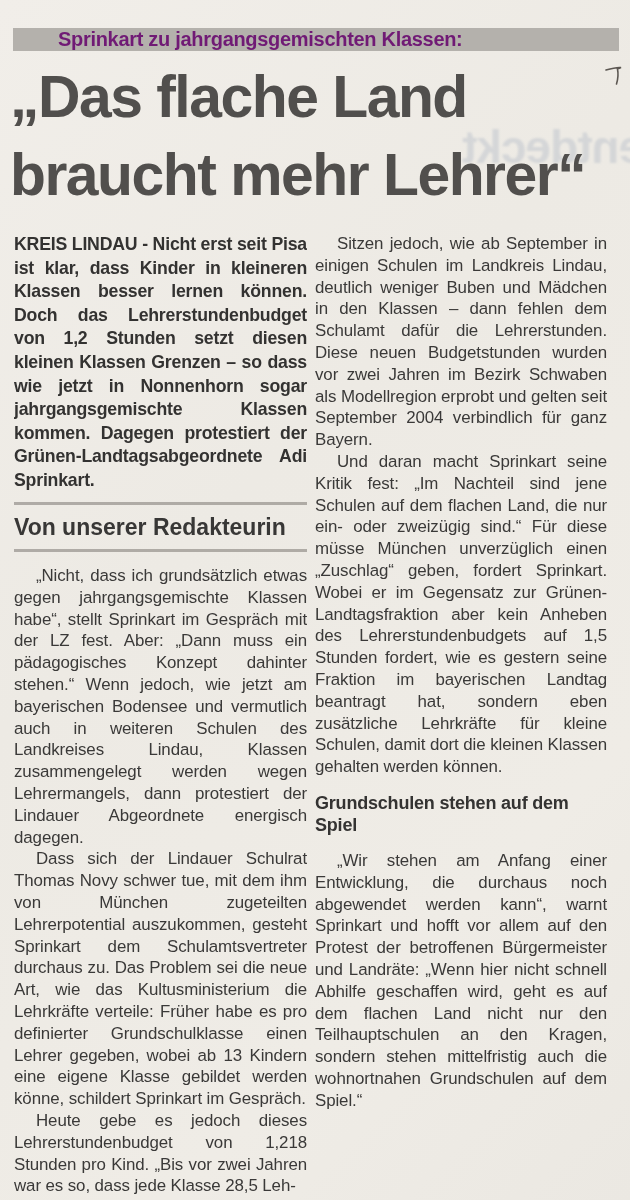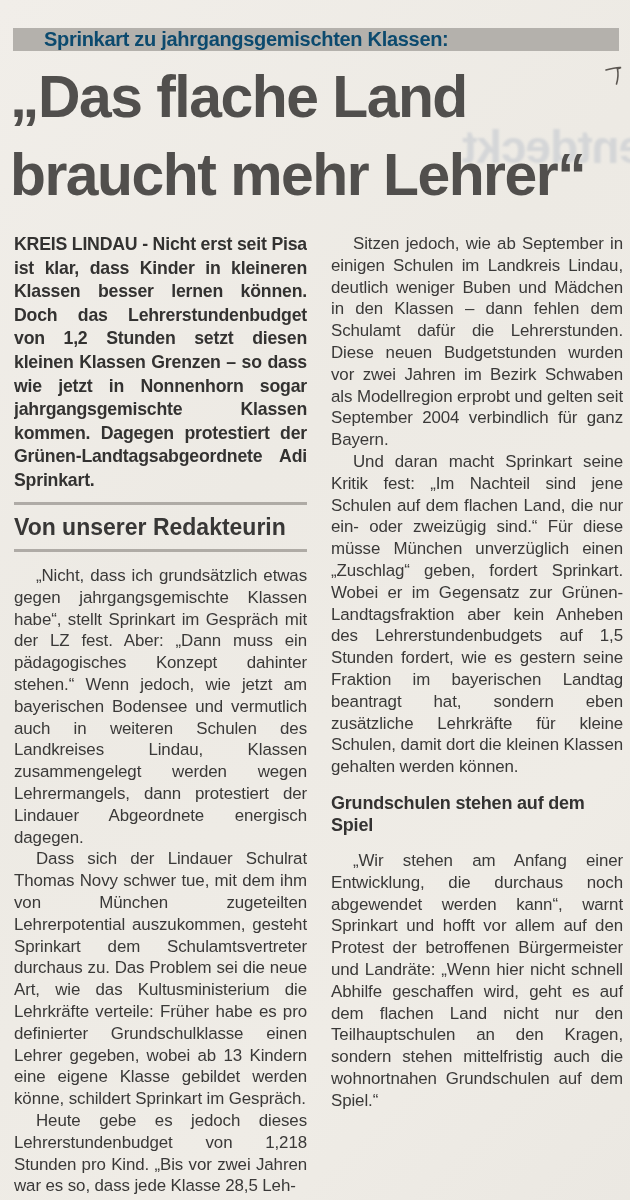--- a/index.html
+++ b/index.html
@@ -8,43 +8,43 @@
     position:relative;width:630px;height:1200px;overflow:hidden;
     background:linear-gradient(135deg,#f1eee9 0%,#edeae4 40%,#efece6 75%,#ebe8e2 100%);
     font-family:"Liberation Sans",sans-serif;color:#3a3938;
     -webkit-font-smoothing:antialiased;
   }
   .kicker-bar{
     position:absolute;top:28px;left:13px;width:606px;height:23px;
     background:#b4b1ac;
   }
   .kicker-bar span{
-    display:block;padding-left:31px;
+    display:block;padding-left:45px;
     font-size:20px;font-weight:bold;line-height:23px;
-    color:#0c4a6e;letter-spacing:-0.3px;
+    color:#701a75;letter-spacing:-0.3px;
   }
   .headline{
     position:absolute;top:58px;left:10px;width:620px;margin:0;
     font-size:60px;line-height:78px;font-weight:bold;
     color:#514f4d;letter-spacing:-1.5px;
     transform:scaleX(.98);transform-origin:left top;
     z-index:2;
   }
   .headline span{display:block;}
   .ghost-text{
     position:absolute;top:120px;right:-14px;
     font-size:46px;font-weight:bold;color:#b7bec9;
     opacity:.45;filter:blur(1.2px);
     transform:scaleX(-1);letter-spacing:-1px;
     z-index:1;
   }
   .pen-mark{position:absolute;top:64px;left:604px;z-index:3;}
   .columns{
     position:absolute;top:233px;left:14px;width:609px;
-    display:flex;gap:24px;height:967px;overflow:hidden;
+    display:flex;gap:8px;height:967px;overflow:hidden;
   }
   .col{width:293px;overflow:hidden;}
   .col.right{width:292px;}
   p{margin:0;}
   .body-text{
     font-size:16.9px;line-height:21.8px;
     text-align:justify;color:#3a3938;
     letter-spacing:-0.1px;
   }
   .body-text.indent{text-indent:22px;}

